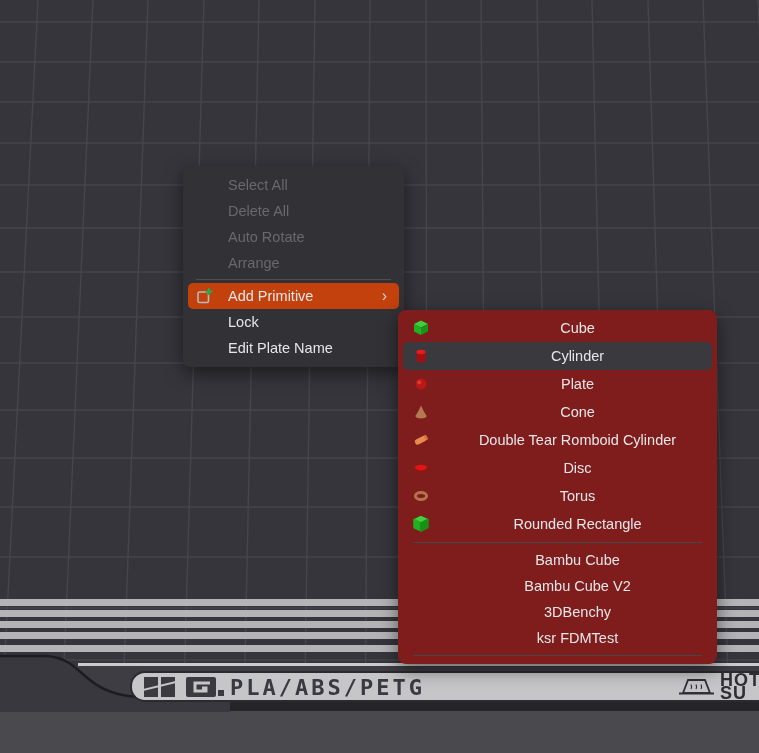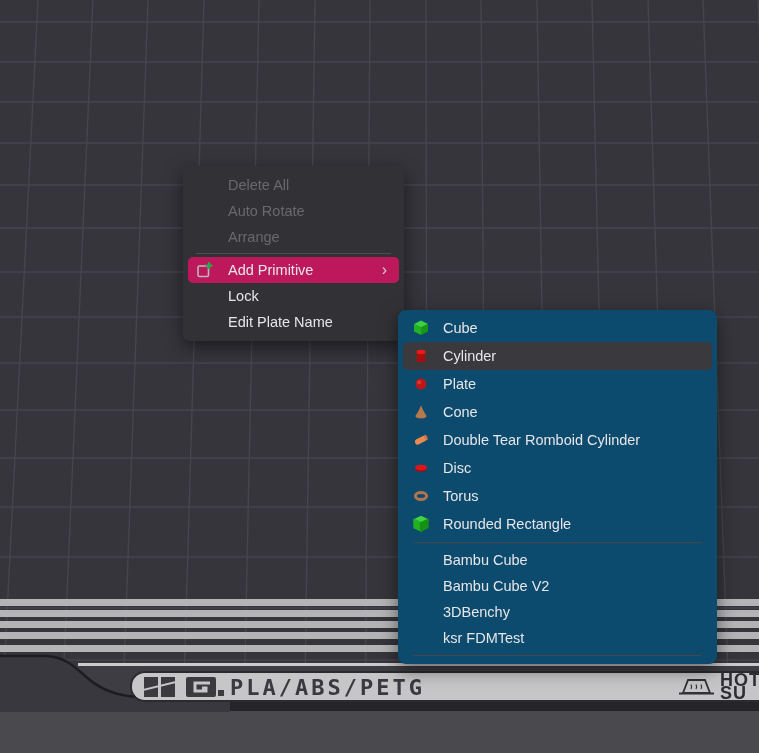--- a/index.html
+++ b/index.html
@@ -40,29 +40,29 @@
   .menu {
     position:absolute; box-sizing:border-box;
     box-shadow:0 6px 18px rgba(0,0,0,.5);
   }
   .menu1 {
     left:183px; top:166px; width:221px; z-index:10;
     background:#323236; border-radius:7px; padding:6px 5px;
   }
   .menu2 {
     left:398px; top:310px; width:319px; z-index:11;
-    background:#0c4a6e; border-radius:8px; padding:4px 5px;
+    background:#7f1d1d; border-radius:8px; padding:4px 5px;text-align:center;
   }
   .mi {
     position:relative; height:26px; line-height:26px; padding-left:40px;
     font-size:14.5px; color:#e6e6e8; border-radius:5px; cursor:default;
     white-space:nowrap;
   }
   .mi.disabled { color:#69696d; }
-  .mi.hl { background:#be185d; }
+  .mi.hl { background:#c2410c; }
   .menu2 .mi.hl { background:#3a3a3e; }
   .mi .chev {
     position:absolute; right:12px; top:0; color:#cfcfd2; font-size:16px;
   }
   .mi .ic { position:absolute; left:8px; top:4px; width:18px; height:18px; }
   .mi2 { height:28px; line-height:28px; }
   .mi2 .ic { left:9px; top:5px; }
   .mi-model { height:26px; line-height:26px; }
   .mi-svg { height:30px; line-height:30px; }
   .sep  { height:1px; background:#4d4d52; margin:3px 8px; }
@@ -141,20 +141,21 @@
       <path d="M13,12 q1.2,-2 0,-4.5 M18,12 q1.2,-2 0,-4.5 M23,12 q1.2,-2 0,-4.5" fill="none" stroke="#303036" stroke-width="1.2"></path>
       <line x1="1" y1="16.5" x2="36" y2="16.5" stroke="#303036" stroke-width="1.8"></line>
     </svg>
     <div class="hot-warning">
       <div>HOT</div>
       <div>SU</div>
     </div>
   </div>
 
   <div class="menu menu1">
+    <div class="mi disabled">Select All</div>
     <div class="mi disabled">Delete All</div>
     <div class="mi disabled">Auto Rotate</div>
     <div class="mi disabled">Arrange</div>
     <div class="sep"></div>
     <div class="mi hl">
       <svg class="ic" viewBox="0 0 18 18">
         <rect x="2" y="5" width="10.5" height="10.5" rx="1.5" fill="none" stroke="#b9b9bc" stroke-width="1.6"></rect>
         <line x1="13" y1="1.2" x2="13" y2="8" stroke="#28a94c" stroke-width="2.2"></line>
         <line x1="9.6" y1="4.6" x2="16.4" y2="4.6" stroke="#28a94c" stroke-width="2.2"></line>
       </svg>

